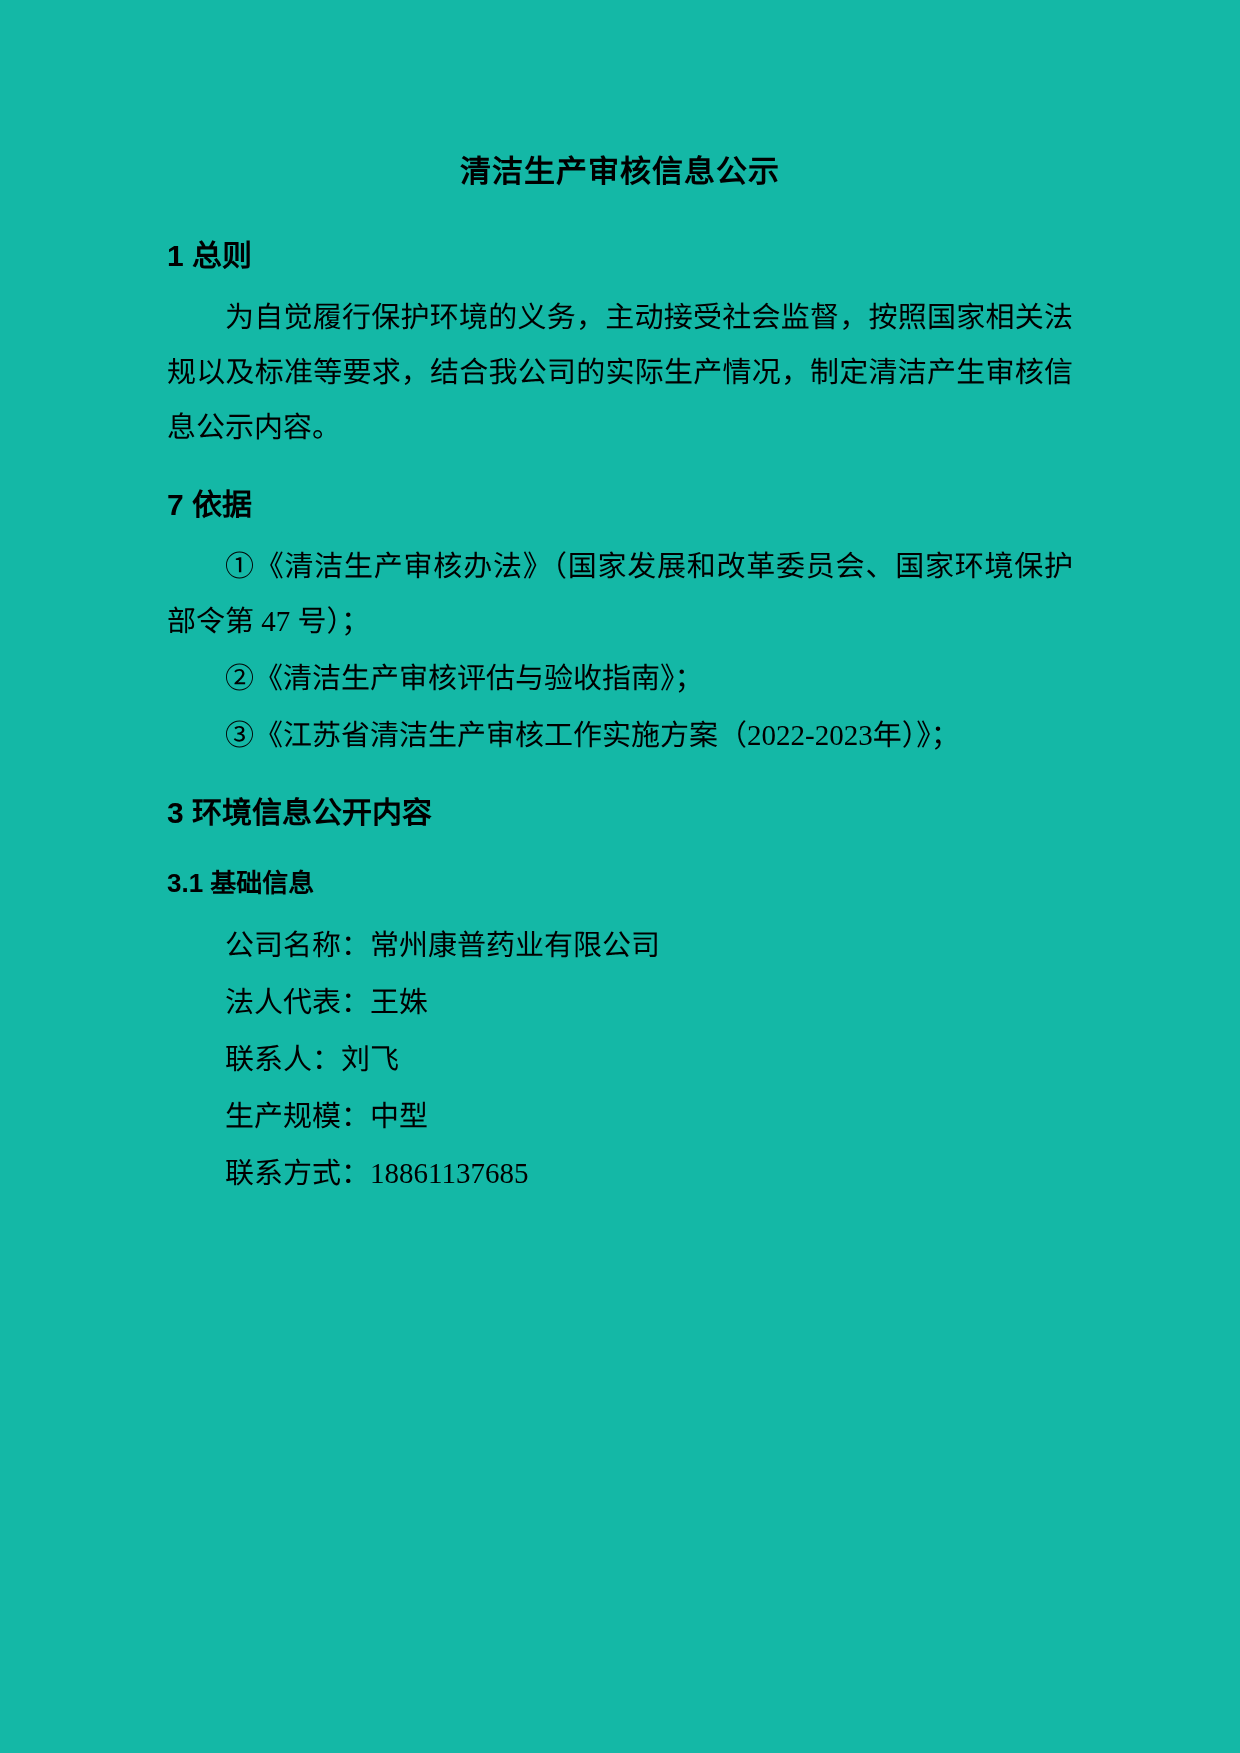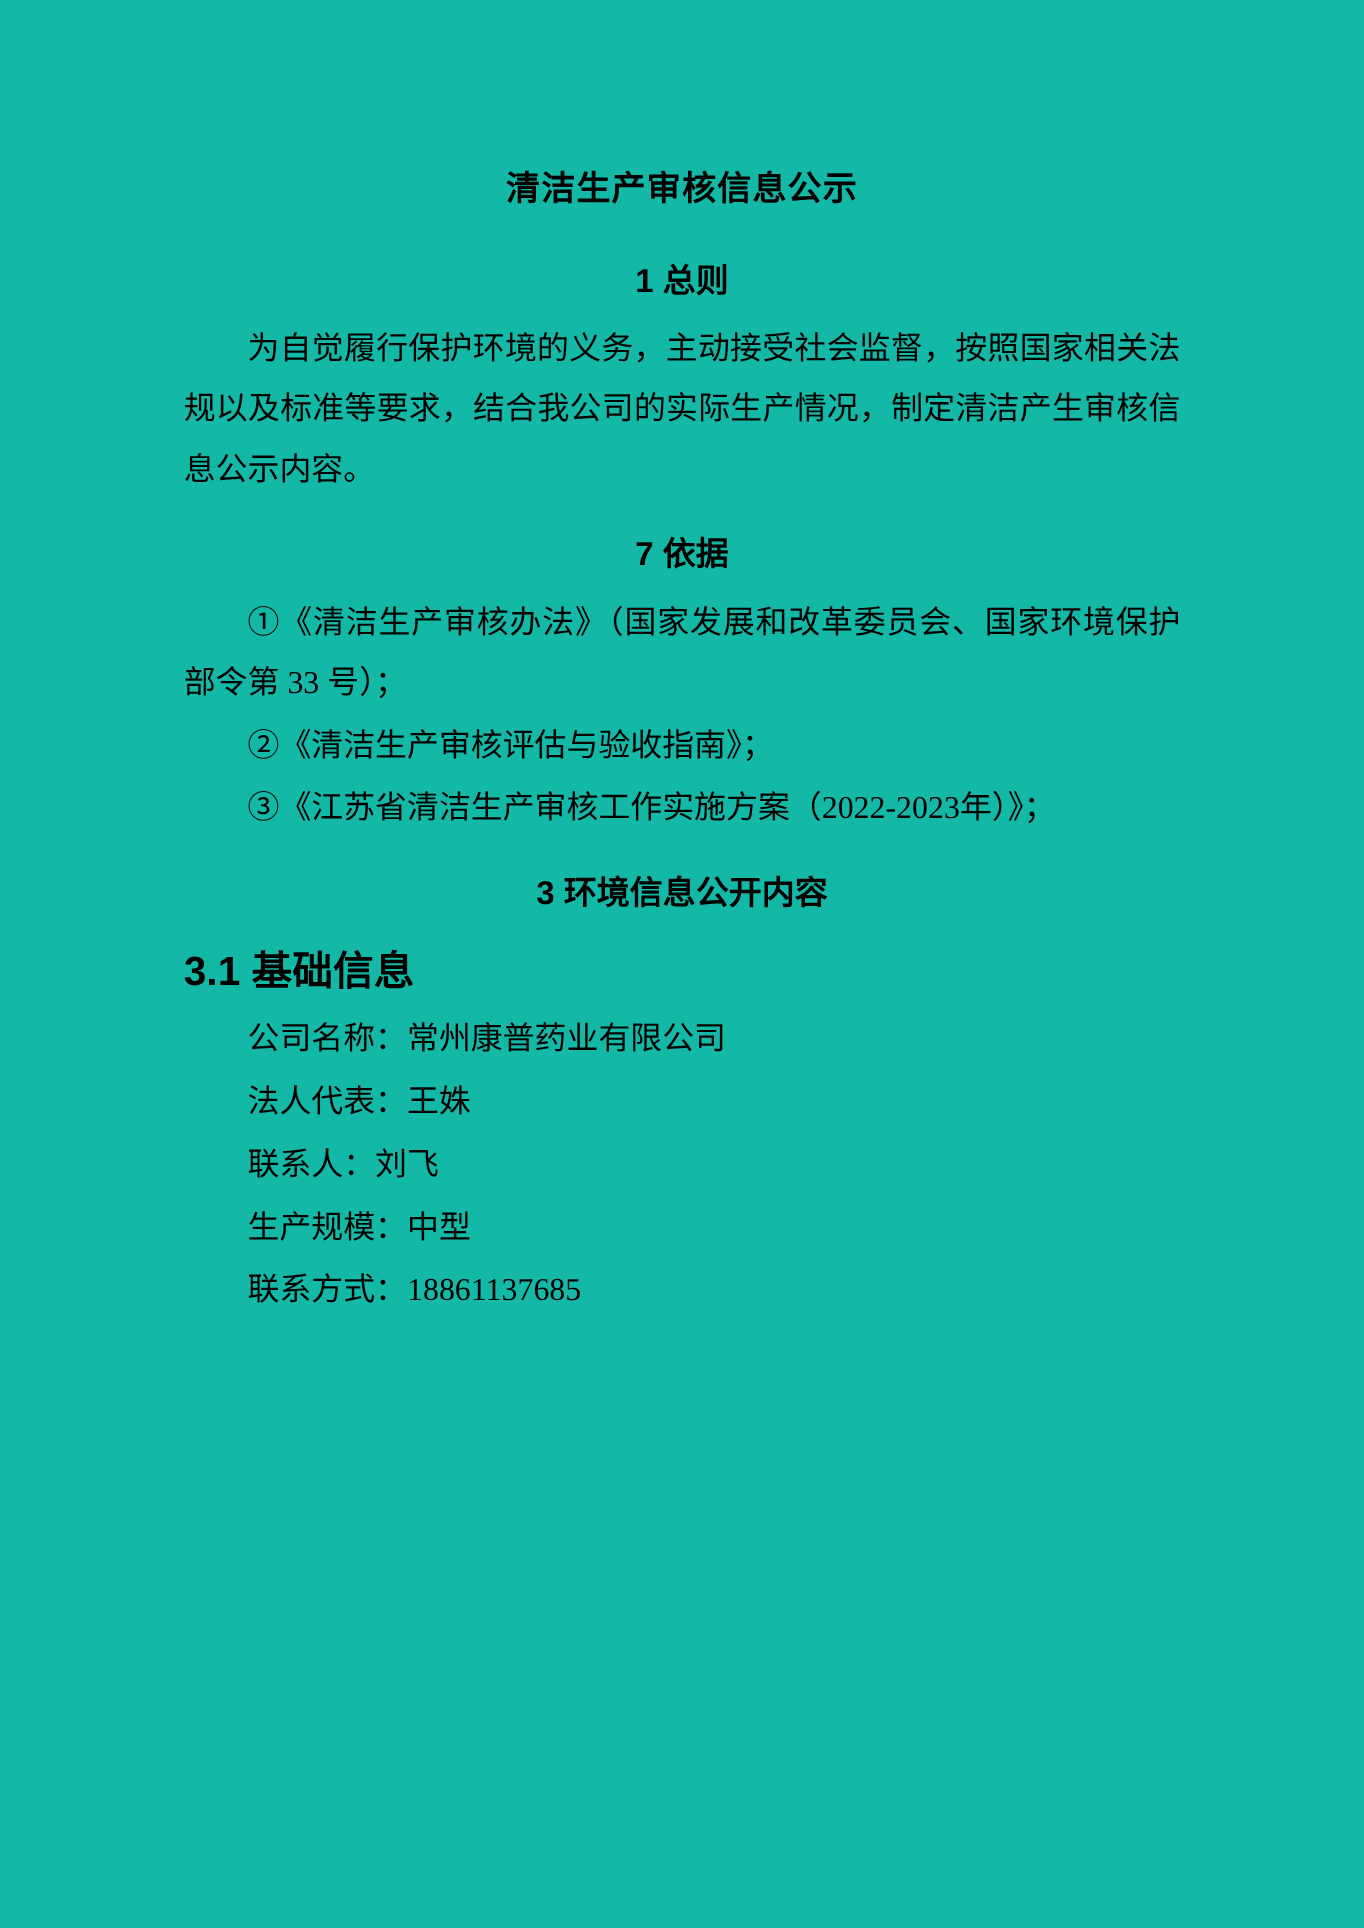--- a/index.html
+++ b/index.html
@@ -28,25 +28,24 @@
     text-align: center;
     margin: 0 0 44px 0;
     letter-spacing: 1px;
   }
   .section-heading {
     font-family: "Liberation Sans", "DejaVu Sans", sans-serif;
     font-size: 30px;
     line-height: 40px;
     font-weight: bold;
     margin: 30px 0 14px 0;
-    text-align: center;
   }
   .sub-heading {
     font-family: "Liberation Sans", "DejaVu Sans", sans-serif;
-    font-size: 37px;
+    font-size: 26px;
     line-height: 40px;
     font-weight: bold;
     margin: 30px 0 14px 0;
   }
   .para {
     font-family: "Liberation Serif", "DejaVu Serif", serif;
     font-size: 29px;
     line-height: 55px;
     text-align: justify;
     text-indent: 2em;
@@ -67,21 +66,21 @@
   <div class="content">
 
     <h1 class="doc-title">清洁生产审核信息公示</h1>
 
     <h2 class="section-heading">1  总则</h2>
 
     <p class="para">为自觉履行保护环境的义务，主动接受社会监督，按照国家相关法规以及标准等要求，结合我公司的实际生产情况，制定清洁产生审核信息公示内容。</p>
 
     <h2 class="section-heading">7  依据</h2>
 
-    <p class="para">①《清洁生产审核办法》（国家发展和改革委员会、国家环境保护部令第 33 号）；</p>
+    <p class="para">①《清洁生产审核办法》（国家发展和改革委员会、国家环境保护部令第 47 号）；</p>
     <p class="para">②《清洁生产审核评估与验收指南》；</p>
     <p class="para">③《江苏省清洁生产审核工作实施方案（2022-2023年）》；</p>
 
     <h2 class="section-heading">3  环境信息公开内容</h2>
 
     <h3 class="sub-heading">3.1  基础信息</h3>
 
     <p class="info-line">公司名称：常州康普药业有限公司</p>
     <p class="info-line">法人代表：王姝</p>
     <p class="info-line">联系人：刘飞</p>

